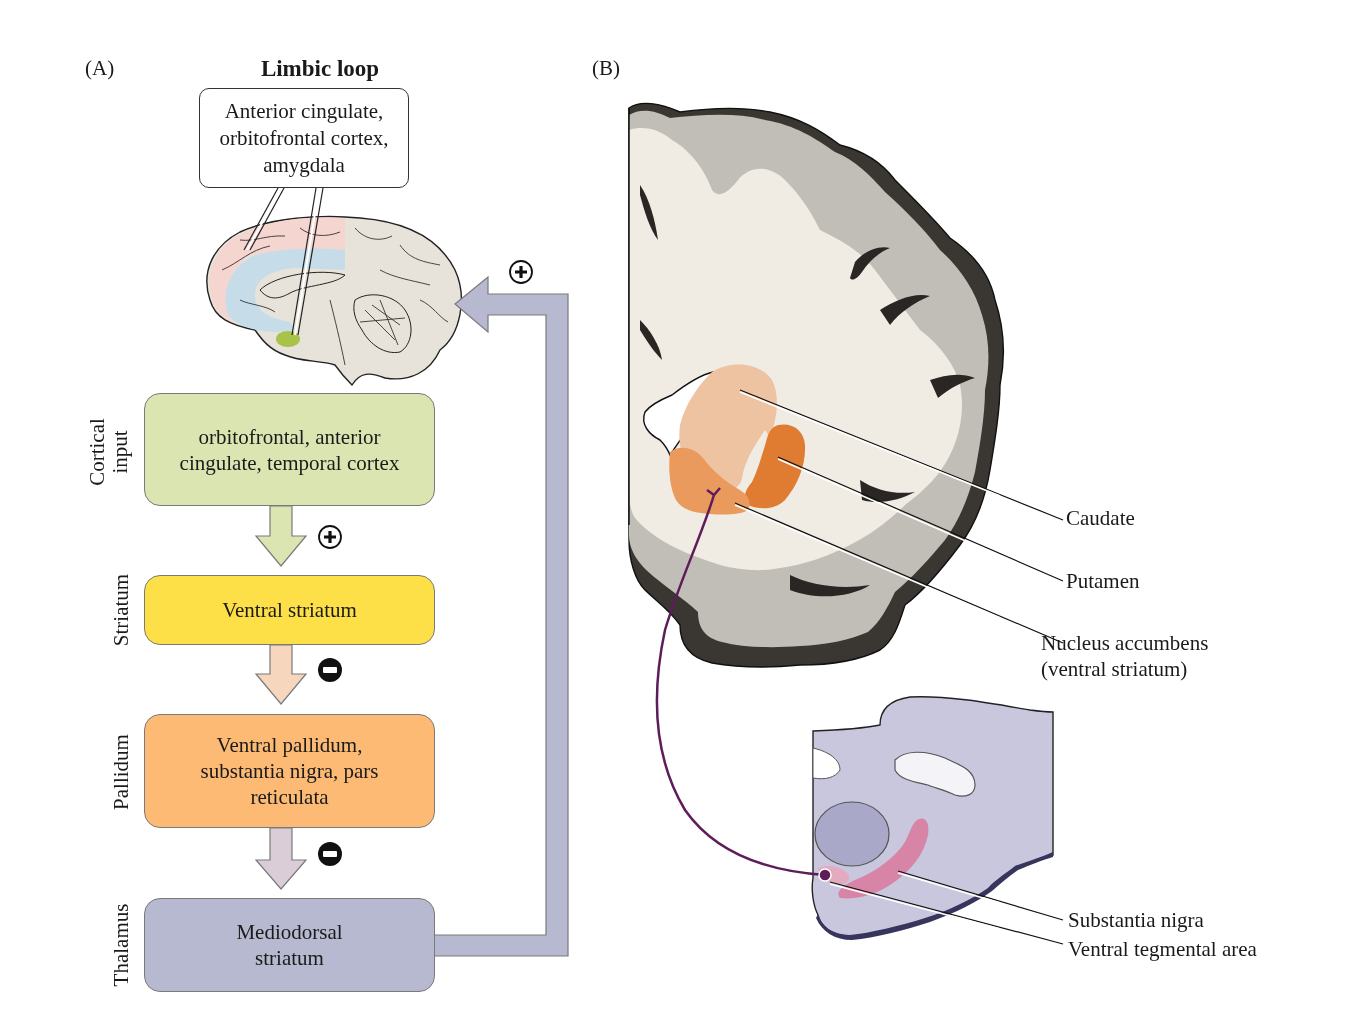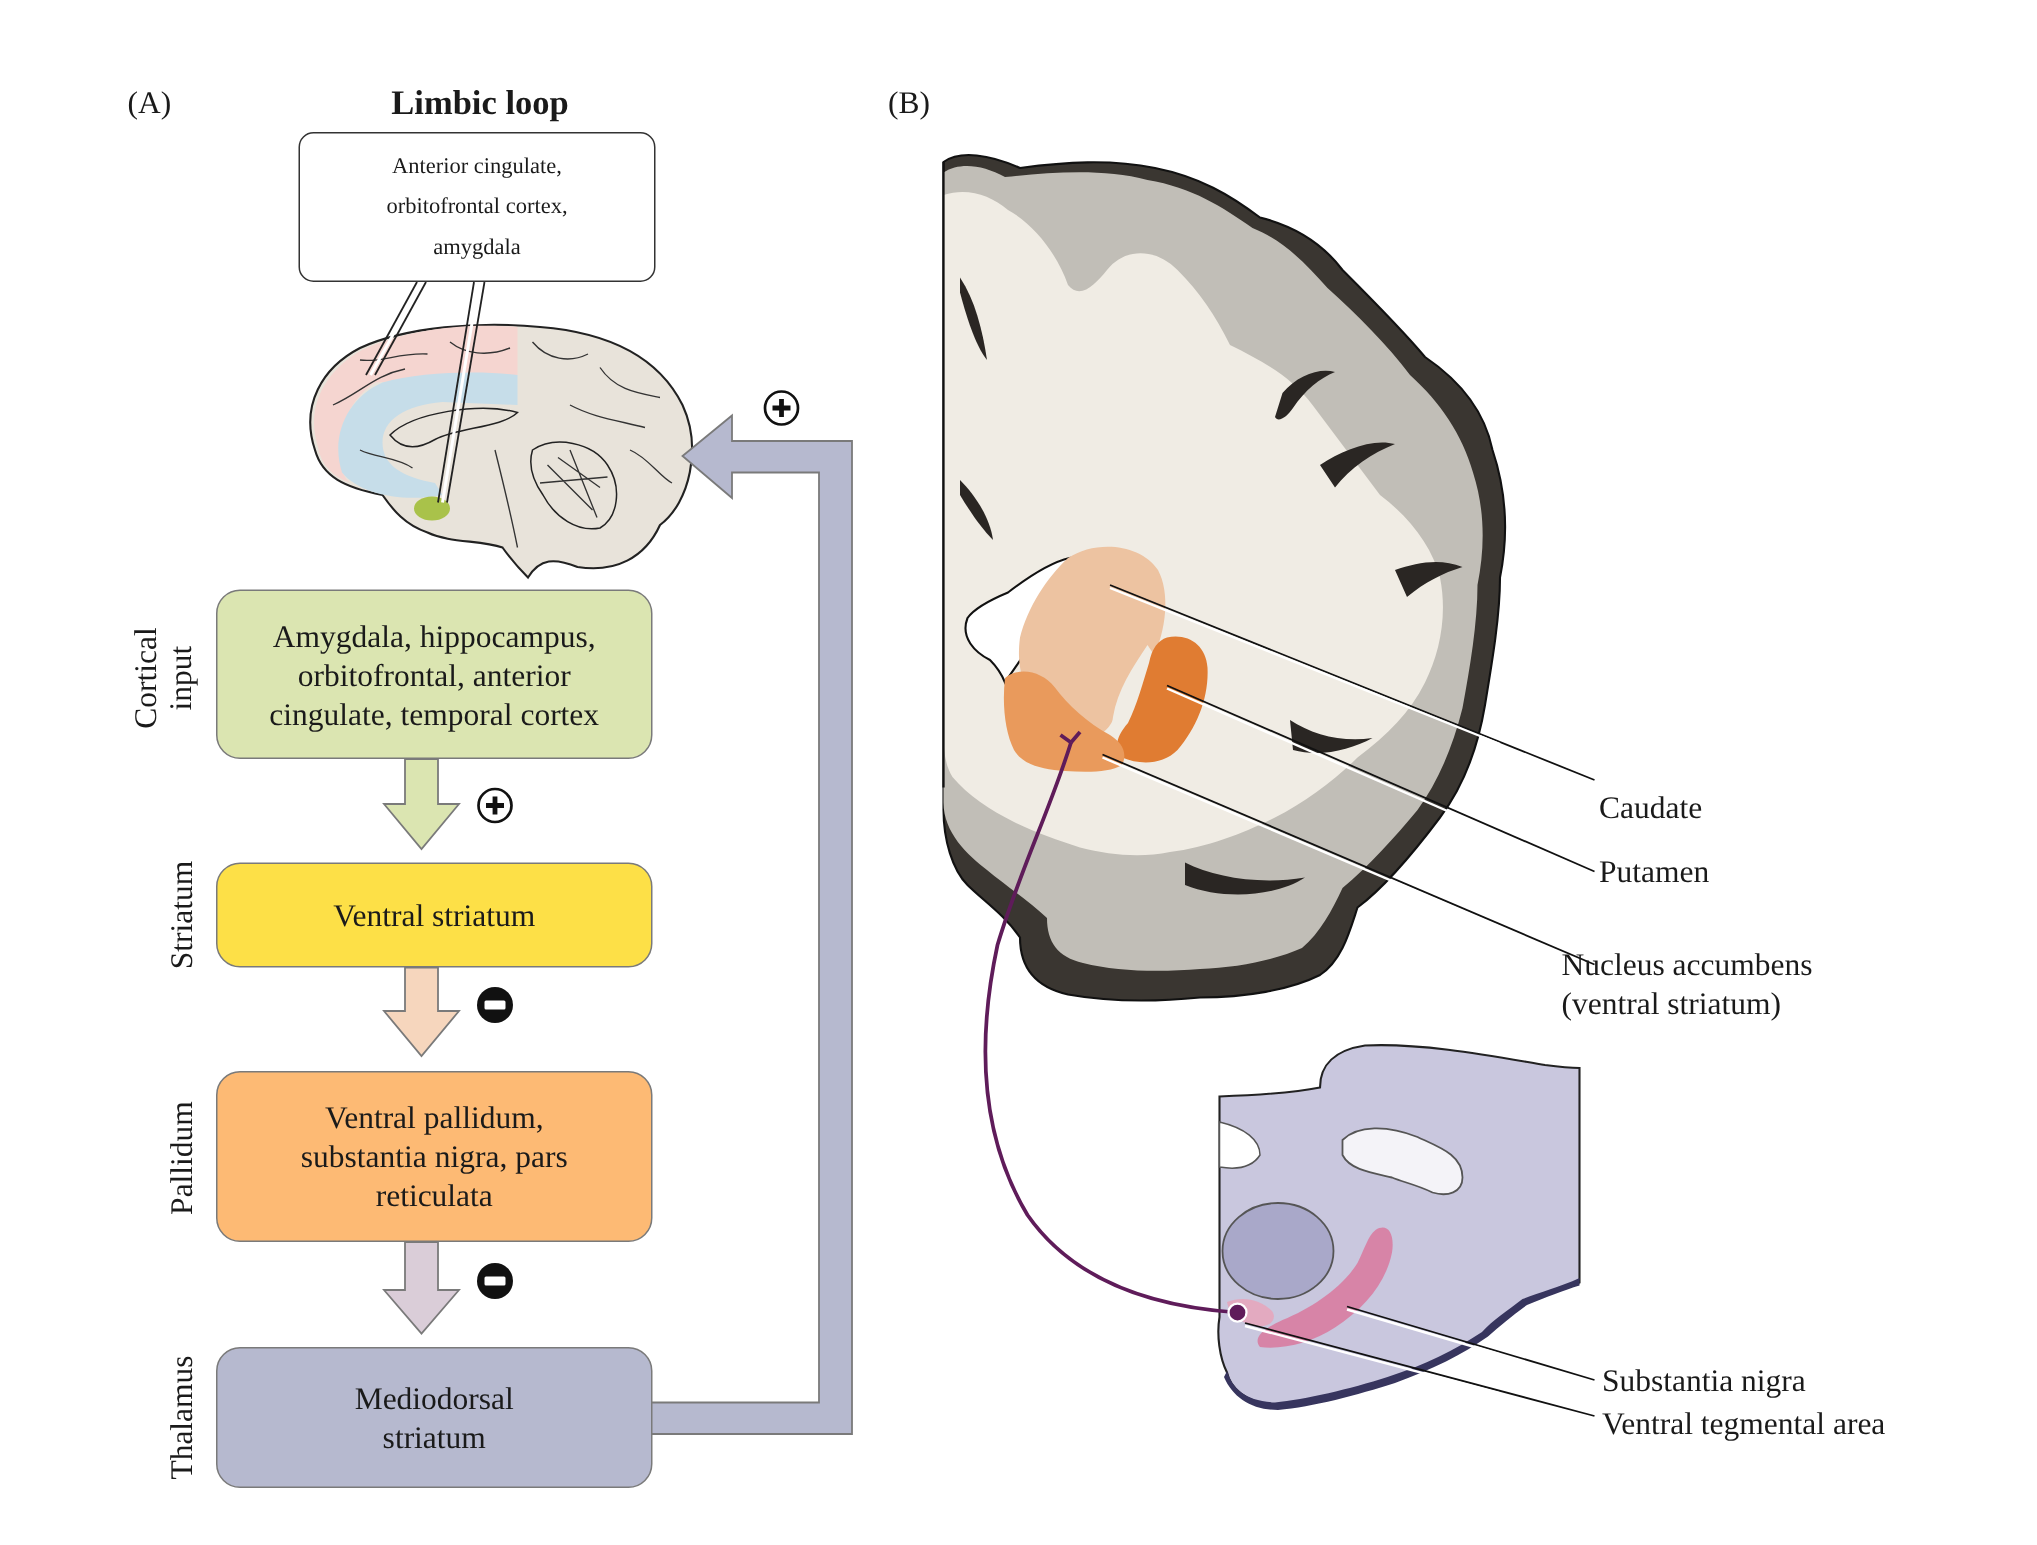--- a/index.html
+++ b/index.html
@@ -4,24 +4,24 @@
 <style>
   html, body { margin: 0; padding: 0; background: #ffffff; }
   body { width: 1358px; height: 1030px; position: relative; overflow: hidden;
          font-family: "Liberation Serif", "DejaVu Serif", serif; color: #1a1a1a; }
   .abs { position: absolute; }
   .panel-label { font-size: 21px; }
   .title { font-size: 23px; font-weight: bold; text-align: center; }
   .box { position: absolute; border: 1.5px solid #7a7a7a; border-radius: 16px;
          display: flex; align-items: center; justify-content: center; text-align: center;
          font-size: 21px; line-height: 26px; box-sizing: border-box; padding: 0 8px; }
-  .callout { position: absolute; left: 199px; top: 88px; width: 238px; height: 100px;
+  .callout { position: absolute; left: 199px; top: 88px; width: 210px; height: 100px;
              border: 1.5px solid #333; border-radius: 10px; background: #fff;
              display: flex; flex-direction: column; align-items: center; justify-content: center;
-             font-size: 15px; line-height: 27px; text-align: center; box-sizing: border-box; }
+             font-size: 21px; line-height: 27px; text-align: center; box-sizing: border-box; }
   .side-label { position: absolute; font-size: 21px; line-height: 23px; text-align: center;
                 transform: rotate(-90deg); transform-origin: center center; white-space: nowrap; }
   .label-text { position: absolute; font-size: 21px; line-height: 26px; white-space: nowrap; }
   svg { position: absolute; left: 0; top: 0; }
 </style>
 </head>
 <body>
 
 <svg width="1358" height="1030" viewBox="0 0 1358 1030">
 
@@ -156,39 +156,38 @@
 
 <div class="side-label" style="left:56px; top:427px; width:110px; height:50px;">
   <div>Cortical</div>
   <div>input</div>
 </div>
 <div class="side-label" style="left:72px; top:598px; width:100px; height:24px;">Striatum</div>
 <div class="side-label" style="left:72px; top:760px; width:100px; height:24px;">Pallidum</div>
 <div class="side-label" style="left:72px; top:933px; width:100px; height:24px;">Thalamus</div>
 
 <div class="box" style="left:144px; top:393px; width:291px; height:113px; background:#dbe5b1; flex-direction:column;">
-  <div>Amygdala, hippocampus,</div>
   <div>orbitofrontal, anterior</div>
   <div>cingulate, temporal cortex</div>
 </div>
 <div class="box" style="left:144px; top:575px; width:291px; height:70px; background:#fde047;">
   <div>Ventral striatum</div>
 </div>
 <div class="box" style="left:144px; top:714px; width:291px; height:114px; background:#fdba74; flex-direction:column;">
   <div>Ventral pallidum,</div>
   <div>substantia nigra, pars</div>
   <div>reticulata</div>
 </div>
 <div class="box" style="left:144px; top:898px; width:291px; height:94px; background:#b6b9cf; flex-direction:column;font-family:Liberation Serif, serif;">
   <div>Mediodorsal</div>
   <div>striatum</div>
 </div>
 
 <div class="abs panel-label" style="left:592px; top:56px;">(B)</div>
 
-<div class="label-text" style="left:1066px; top:505px;margin-top:20px;">Caudate</div>
+<div class="label-text" style="left:1066px; top:505px;">Caudate</div>
 <div class="label-text" style="left:1066px; top:568px;">Putamen</div>
 <div class="label-text" style="left:1041px; top:630px;">
   <div>Nucleus accumbens</div>
   <div>(ventral striatum)</div>
 </div>
 <div class="label-text" style="left:1068px; top:907px;">Substantia nigra</div>
 <div class="label-text" style="left:1068px; top:936px;">Ventral tegmental area</div>
 
 </body></html>

